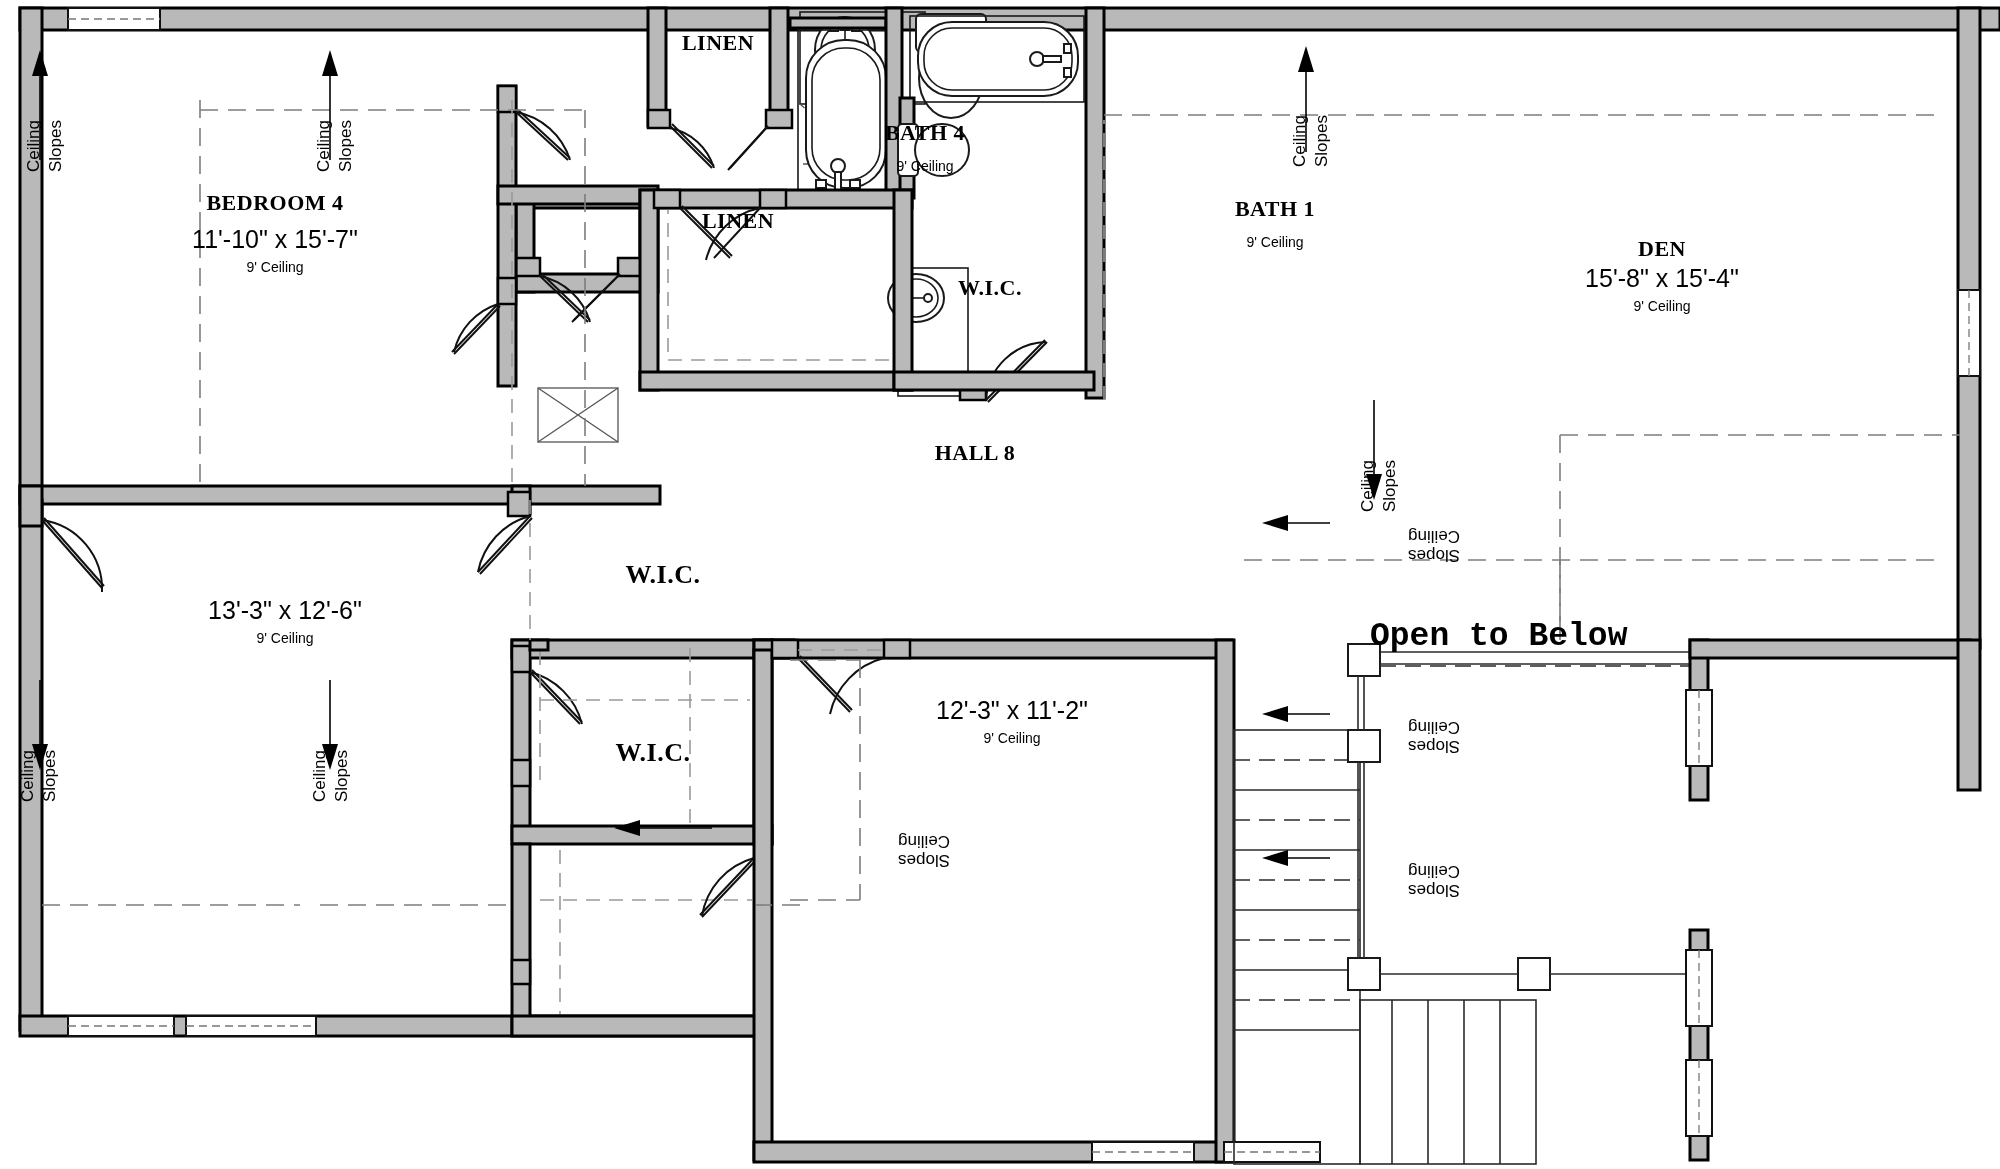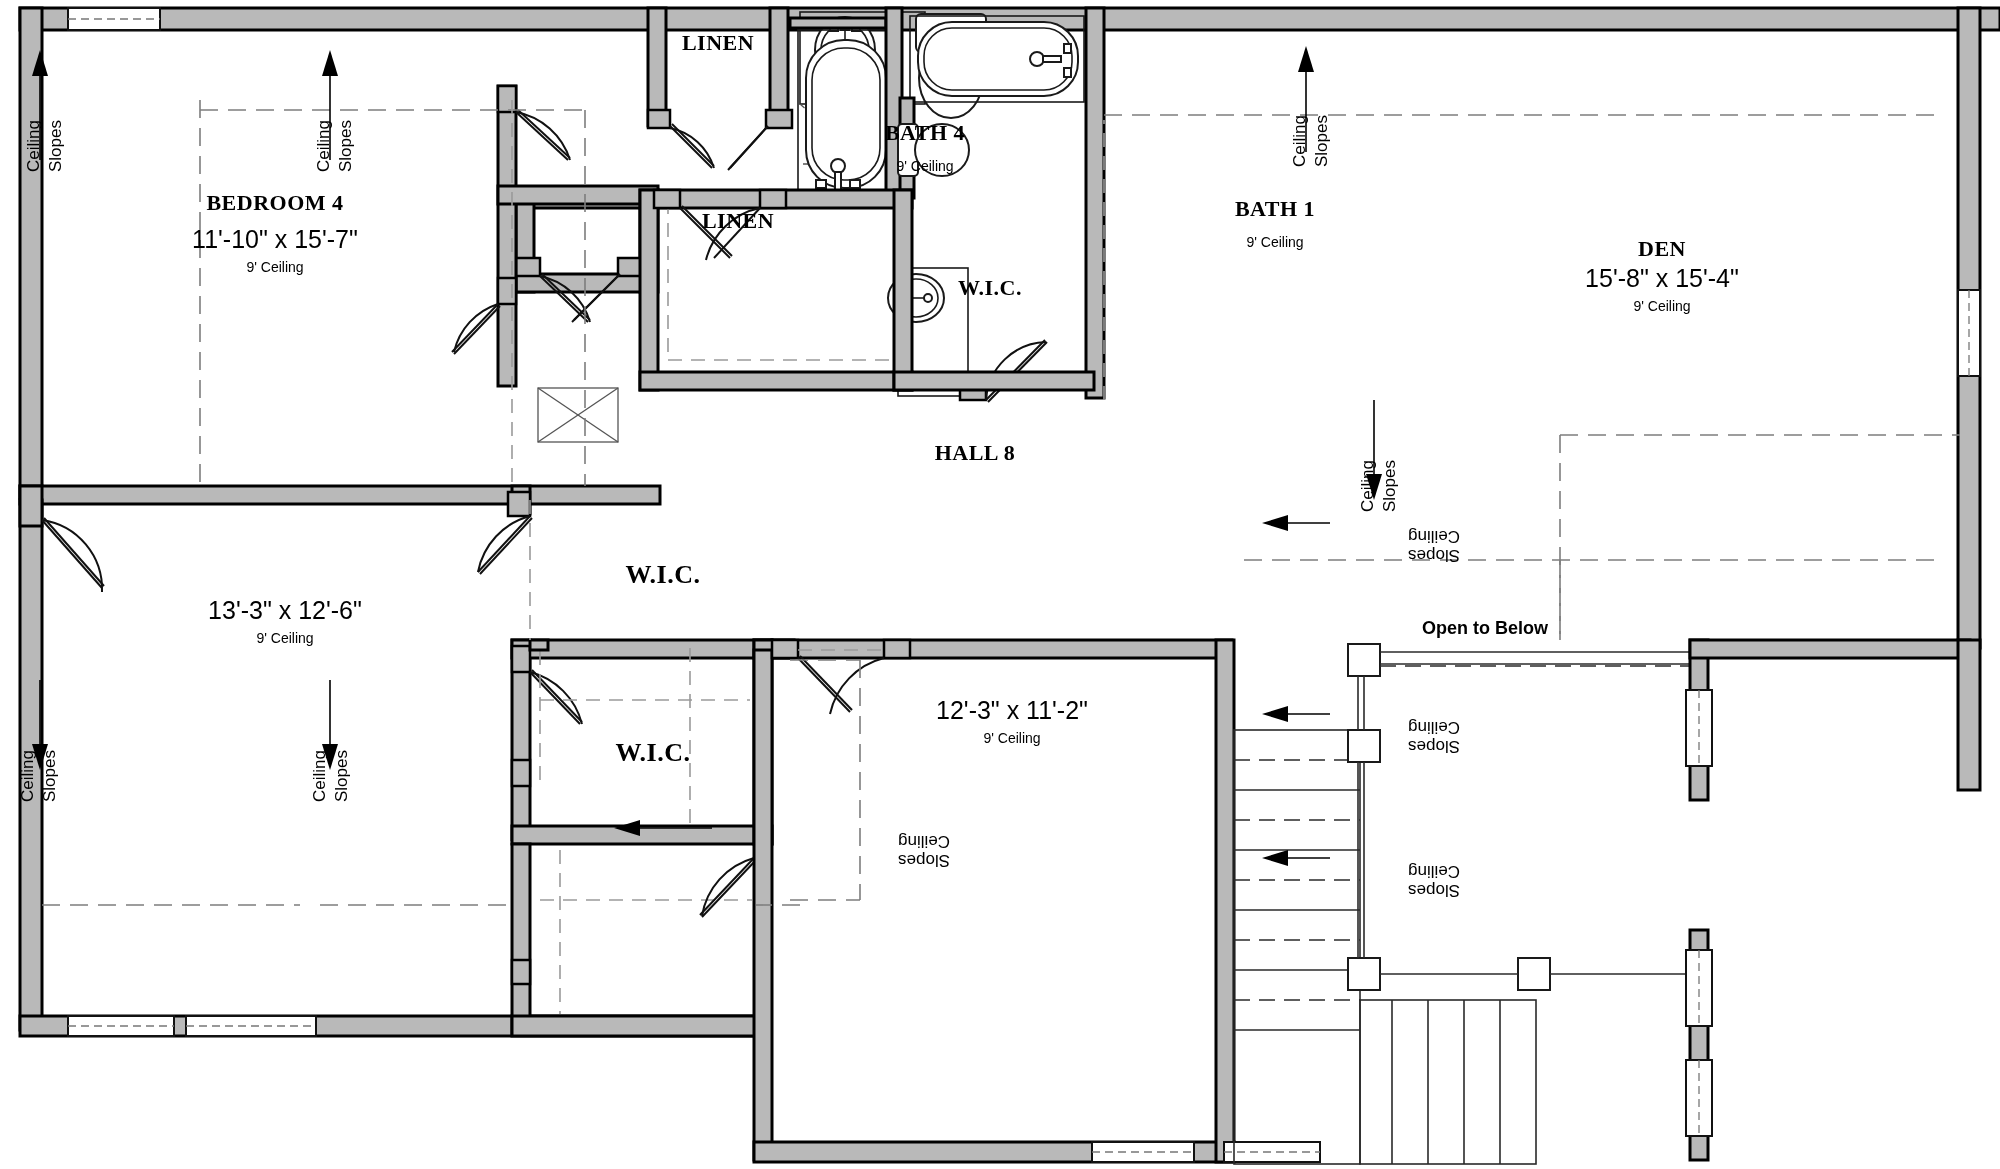--- a/index.html
+++ b/index.html
@@ -6,21 +6,21 @@
   body{font-family:"Liberation Serif", serif;}
   #plan{position:relative;width:2000px;height:1169px;background:#fff;overflow:hidden;}
   svg.layer{position:absolute;left:0;top:0;width:2000px;height:1169px;}
 
   
   .lbl{position:absolute;text-align:center;white-space:nowrap;color:#000;}
   .rm-name{font-family:"Liberation Serif",serif;font-weight:bold;font-size:22px;letter-spacing:.5px;}
   .rm-name.small{font-size:26px;}
   .rm-dim{font-family:"Liberation Sans",sans-serif;font-size:25px;letter-spacing:0px;}
   .rm-ceil{font-family:"Liberation Sans",sans-serif;font-size:14px;}
-  .open-below{font-family:Liberation Sans, sans-serif;font-weight:bold;font-size:18px;}
+  .open-below{font-family:Liberation Mono, monospace;font-weight:bold;font-size:33px;}
 
   
   .slope{position:absolute;width:90px;height:130px;}
   .slope .stext{position:absolute;left:0;top:0;width:130px;height:90px;
      transform-origin:0 0;font-family:"Liberation Sans",sans-serif;font-size:17px;
      line-height:19px;color:#000;}
   .slope.up .stext{transform:rotate(-90deg) translate(-90px,0);}
   .sl1,.sl2{display:block;}
 </style>
 </head>

